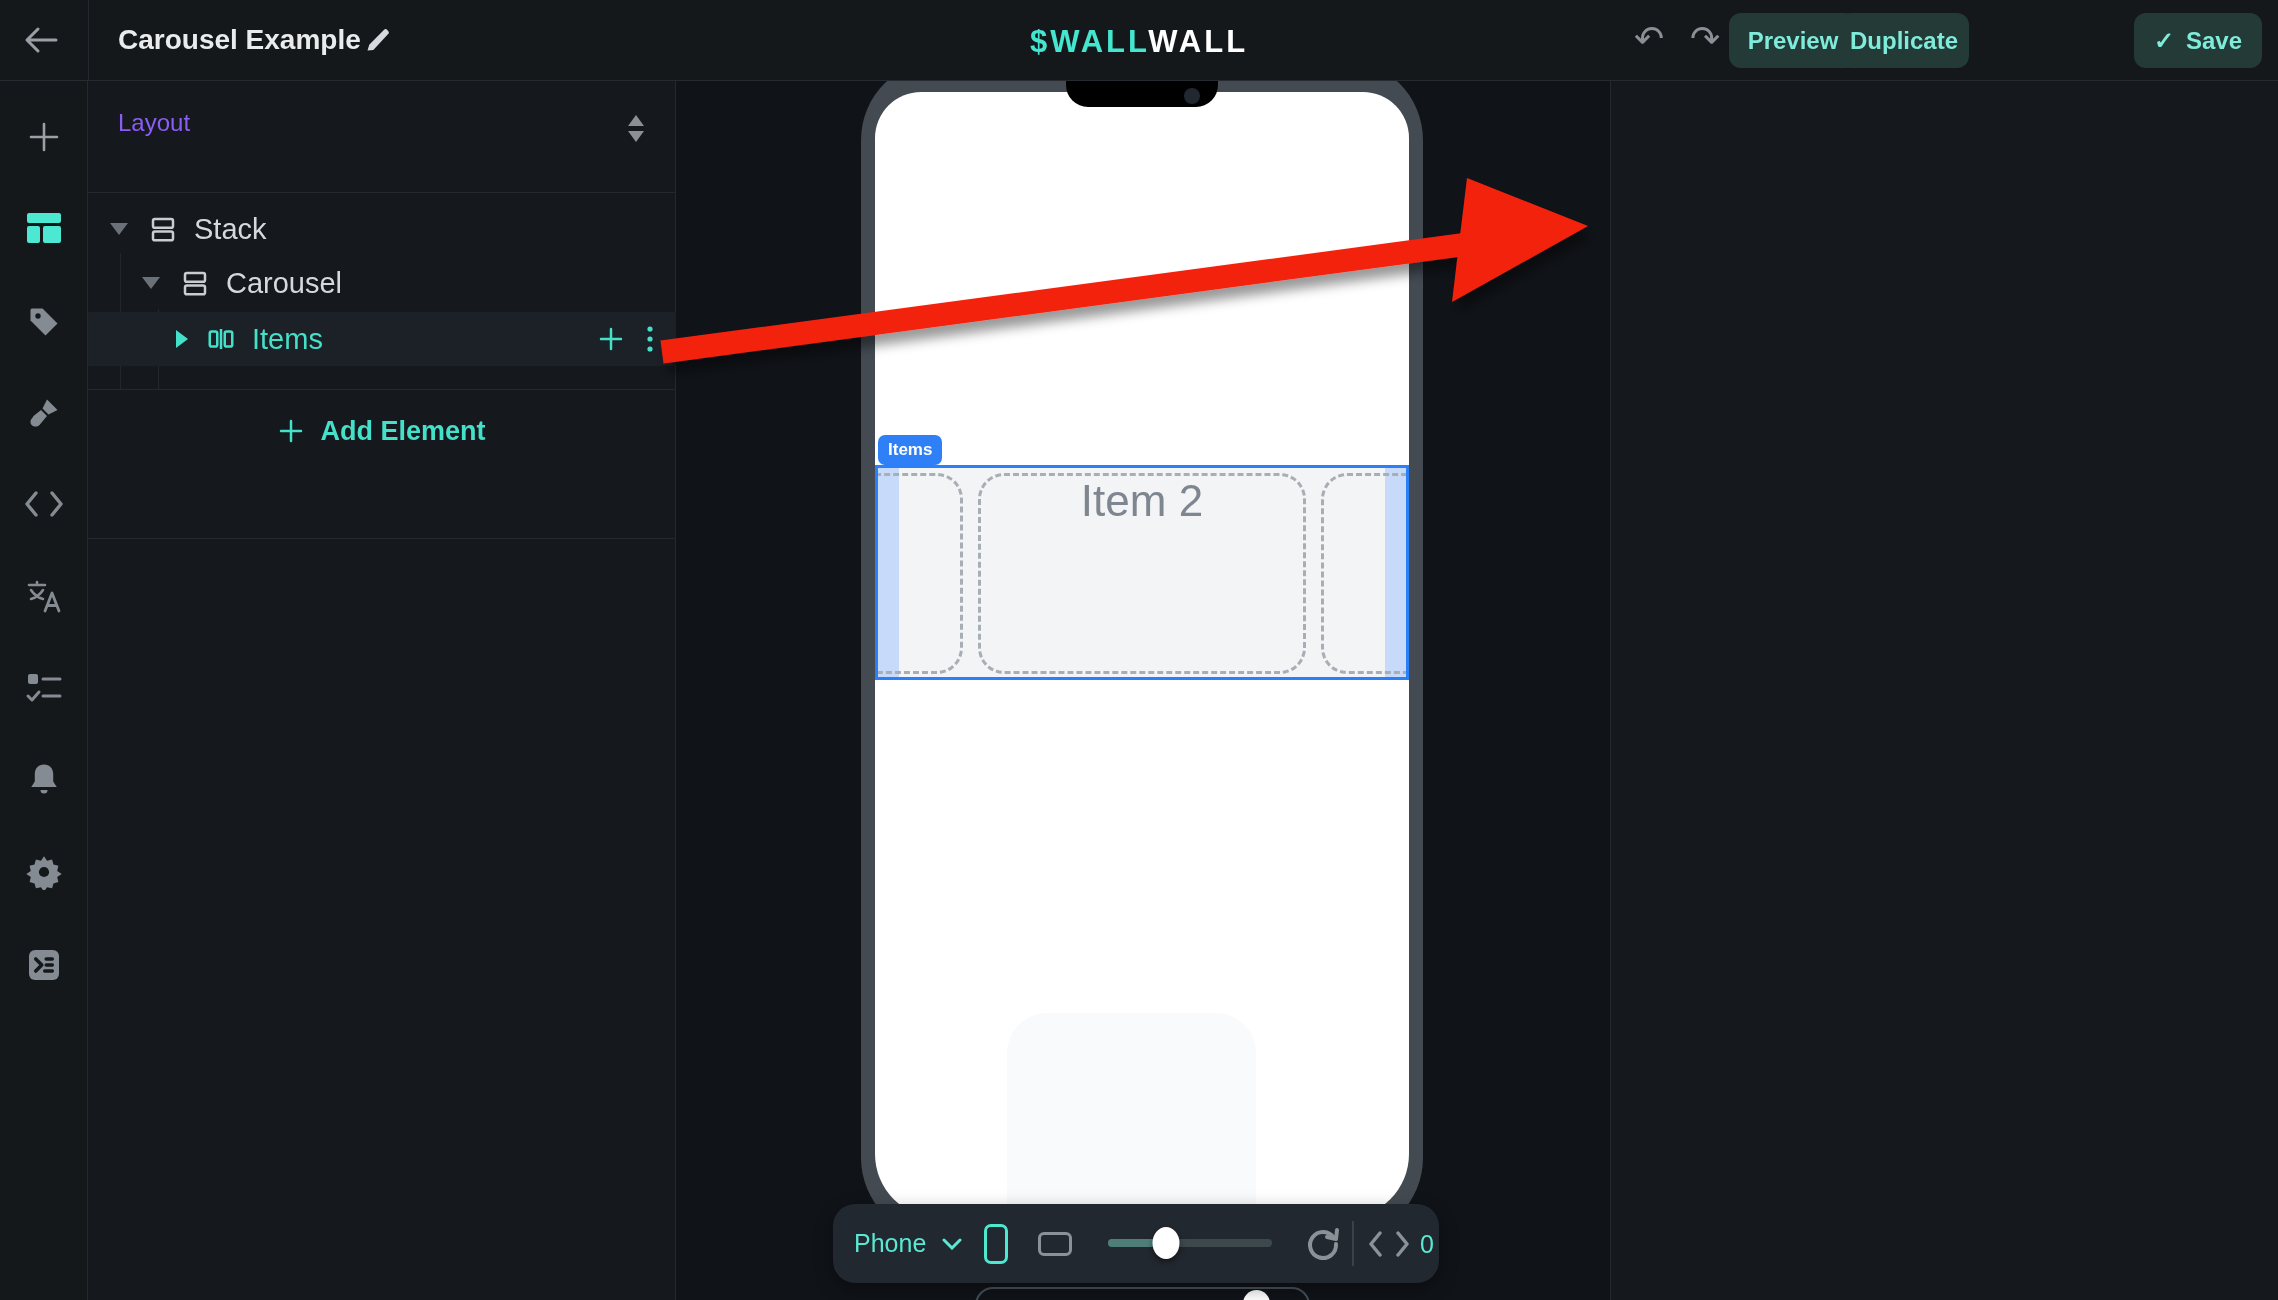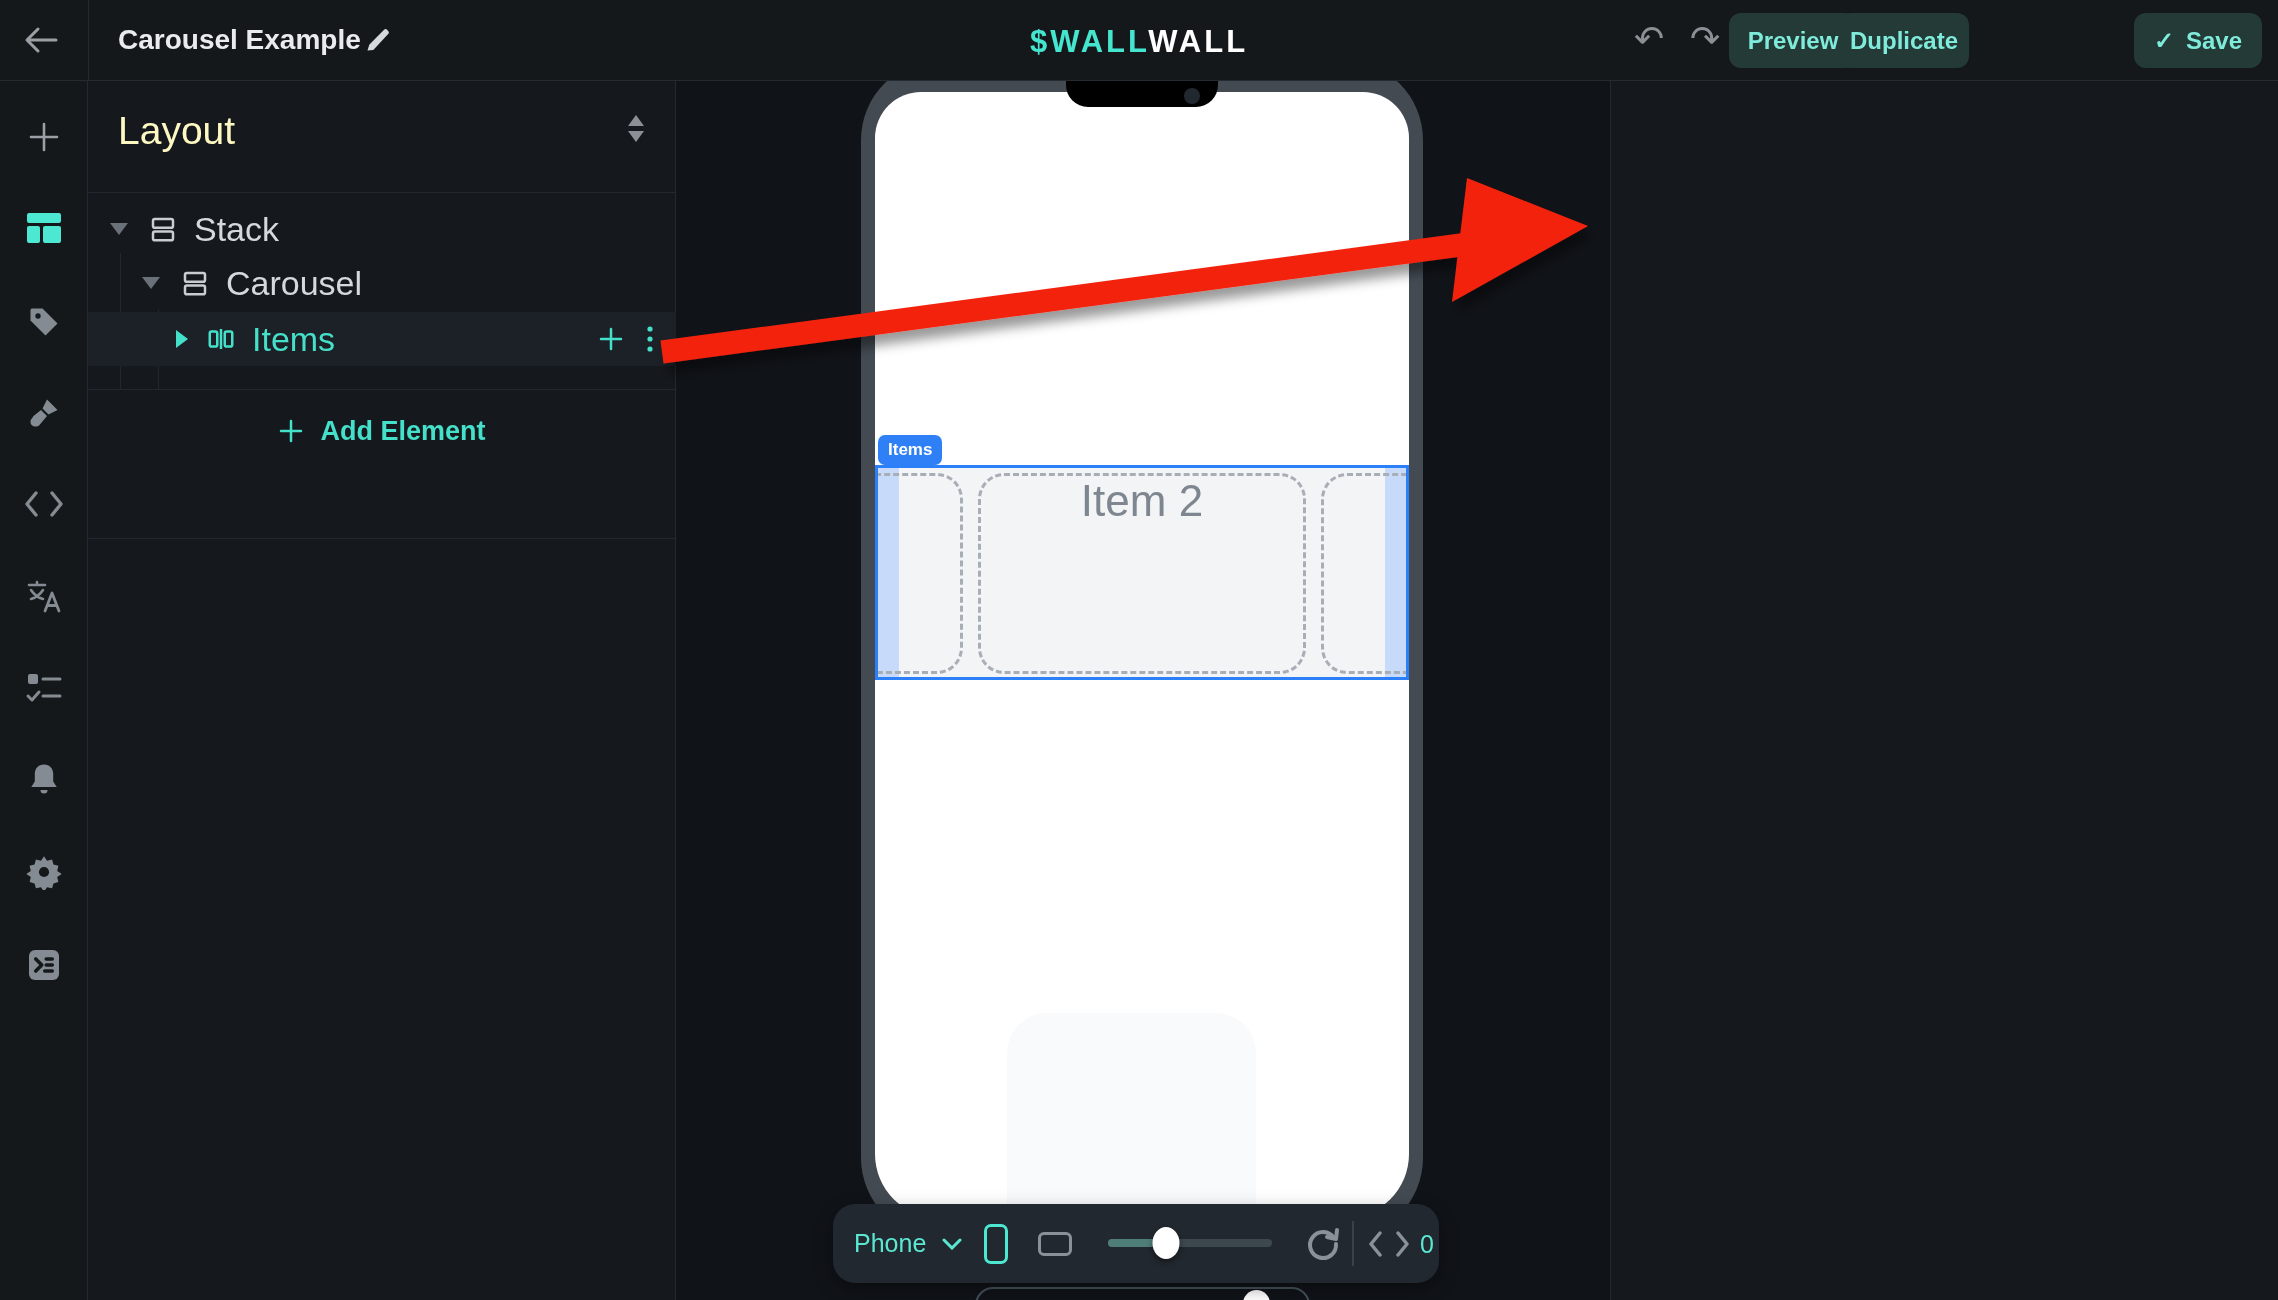--- a/index.html
+++ b/index.html
@@ -11,21 +11,21 @@
   
   .topbar{position:absolute;left:0;top:0;width:2278px;height:81px;background:#14181a;border-bottom:1px solid #262b32;z-index:40}
   .tbtn{position:absolute;top:13px;height:55px;border-radius:12px;background:#233a37;color:#7febda;font-size:24px;font-weight:700;display:flex;align-items:center;justify-content:center;gap:12px;cursor:pointer}
   .logo{position:absolute;top:24px;left:0;width:2278px;text-align:center;font-size:31px;font-weight:800;letter-spacing:3px;color:#fff}
   .logo .accent{color:#44e6cf}
   
   .rail{position:absolute;left:0;top:81px;width:88px;height:1219px;background:#14181a;border-right:1px solid #242930;z-index:30}
   .railic{position:absolute;left:44px;transform:translate(-50%,-50%);display:flex;align-items:center;justify-content:center}
   
   .lpanel{position:absolute;left:88px;top:81px;width:588px;height:1219px;background:#15181d;border-right:1px solid #242930;z-index:20}
-  .treelab{font-size:34px;color:#d5d8dc}
+  .treelab{font-size:29px;color:#d5d8dc}
   .caret-down{width:0;height:0;border-left:9px solid transparent;border-right:9px solid transparent;border-top:12px solid #6a7178}
   .caret-right{width:0;height:0;border-top:9px solid transparent;border-bottom:9px solid transparent;border-left:12px solid #45e0c9}
   
   .rpanel{position:absolute;left:1610px;top:81px;width:668px;height:1219px;background:#15181d;border-left:1px solid #242930;z-index:20;overflow:hidden}
   .sec{position:absolute;display:flex;align-items:center;gap:20px;color:#e6e8eb;font-size:27px;font-weight:500}
   .lab{position:absolute;color:#dfe2e5;font-size:24px;transform:translateY(-50%)}
   .pill{position:absolute;transform:translateY(-50%);background:#1c2e2c;color:#4be3cc;font-size:24px;border-radius:12px;padding:12px 16px}
   .input{position:absolute;background:#1c232a;border:1.5px solid #333b44;border-radius:16px}
   .ival{position:absolute;font-size:24px;color:#e8eaec;transform:translateY(-50%);top:50%}
   .gray{color:#7c838b}
@@ -92,21 +92,21 @@
     <path d="M31 14 A13 13 0 1 0 33 20" stroke="#8a9197" stroke-width="4" fill="none" stroke-linecap="round"></path>
     <path d="M24 13 L33 15 L34 6" stroke="#8a9197" stroke-width="4" fill="none" stroke-linecap="round" stroke-linejoin="round"></path>
   </svg>
   <div class="abs" style="left:1352px;top:1221px;width:2px;height:45px;background:#3a4147;z-index:11"></div>
   <svg class="abs" style="left:1368px;top:1231px;z-index:11" width="42" height="26" viewBox="0 0 42 26">
     <path d="M12 2 L3 13 L12 24 M30 2 L39 13 L30 24" stroke="#8a9197" stroke-width="3.5" fill="none" stroke-linecap="round" stroke-linejoin="round"></path>
   </svg>
   <div class="abs" style="left:1420px;top:1230px;color:#5be8d3;font-size:25px;z-index:11">0</div>
 
   <div class="lpanel">
-    <div class="abs" style="left:30px;top:28px;font-size:39px;color:#fef9c3">Layout</div>
+    <div class="abs" style="left:30px;top:28px;font-size:24px;color:#8b5cf6">Layout</div>
     <div class="abs" style="left:540px;top:34px">
       <div style="width:0;height:0;border-left:8px solid transparent;border-right:8px solid transparent;border-bottom:11px solid #8a9096;margin-bottom:5px"></div>
       <div style="width:0;height:0;border-left:8px solid transparent;border-right:8px solid transparent;border-top:11px solid #8a9096"></div>
     </div>
     <div class="hair" style="left:0;top:111px;width:588px"></div>
 
     <div class="vhair" style="left:32px;top:172px;height:136px;background:#22272e"></div>
     <div class="vhair" style="left:70px;top:228px;height:80px;background:#22272e"></div>
 
     <div class="abs" style="left:0;top:122px;width:588px;height:52px;display:flex;align-items:center;cursor:pointer">

